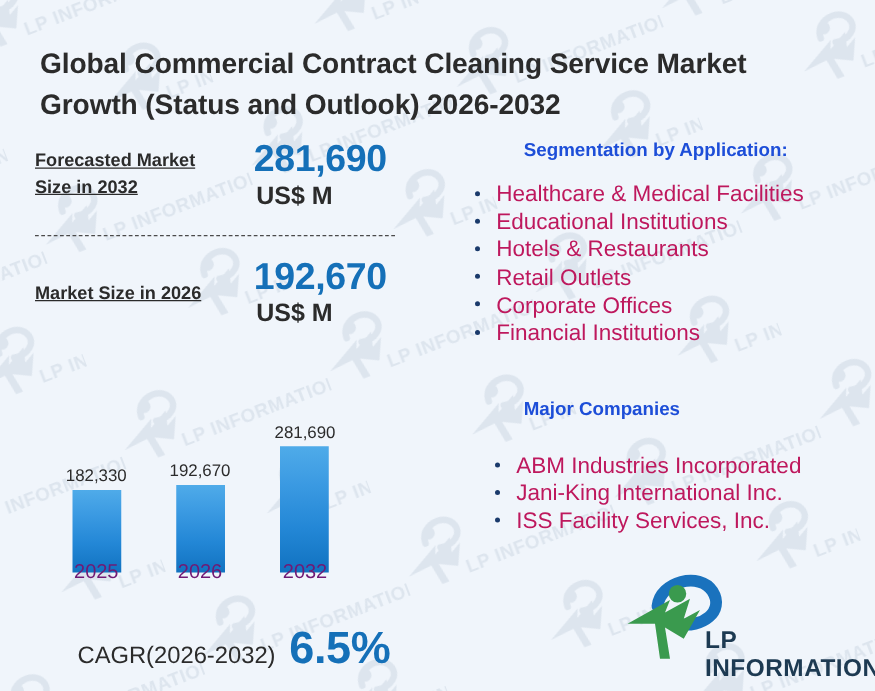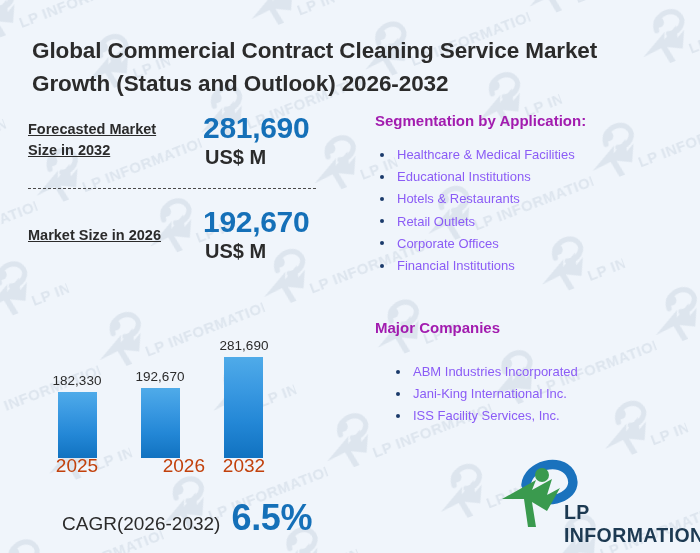--- a/index.html
+++ b/index.html
@@ -89,39 +89,40 @@
     width: 288px;
     height: 0;
     border-top: 1.5px dashed #4a4a4a;
   }
 
   
   .section-heading {
     position: absolute;
     font-size: 15px;
     font-weight: bold;
-    color: #a21caf;
+    color: #1d4ed8;
+    margin-left: 44px;
   }
   #app-heading { left: 375px; top: 112px; }
   #company-heading { left: 375px; top: 319px; }
 
   .bullet-list {
     position: absolute;
     margin: 0;
     padding: 0;
     list-style: none;
   }
   #app-list { left: 377px; top: 144px; }
   #company-list { left: 393px; top: 349px; margin-top: 12px; }
 
   .bullet-list li {
     position: relative;
     padding-left: 20px;
-    font-size: 13px;
-    color: #8b5cf6;
+    font-size: 18px;
+    color: #be185d;
     line-height: 22.2px;
     white-space: nowrap;
   }
   .bullet-list li .bullet-dot {
     position: absolute;
     left: 3px;
     top: 8.5px;
     width: 4px;
     height: 4px;
     border-radius: 50%;
@@ -144,37 +145,37 @@
   }
   .bar-value {
     position: absolute;
     font-size: 13.5px;
     color: #2b2b2b;
     text-align: center;
     width: 90px;
   }
   .bar-cat {
     position: absolute;
-    bottom: 8px;
-    font-size: 19px;
-    color: #c2410c;
+    bottom: 18px;
+    font-size: 16px;
+    color: #701a75;
     text-align: center;
     width: 90px;
   }
 
   #bar-1 { left: 58px; height: 66px; }
   #bar-2 { left: 141px; height: 70px; }
   #bar-3 { left: 224px; height: 101px; }
 
   #bar-value-1 { left: 32px; top: 43px; }
   #bar-value-2 { left: 115px; top: 39px; }
   #bar-value-3 { left: 199px; top: 8px; }
 
   #bar-cat-1 { left: 32px; }
-  #bar-cat-2 { left: 115px; text-align: right; }
+  #bar-cat-2 { left: 115px; }
   #bar-cat-3 { left: 199px; }
 
   
   #cagr-row {
     position: absolute;
     left: 62px;
     top: 497px;
     display: flex;
     align-items: baseline;
     gap: 11px;

